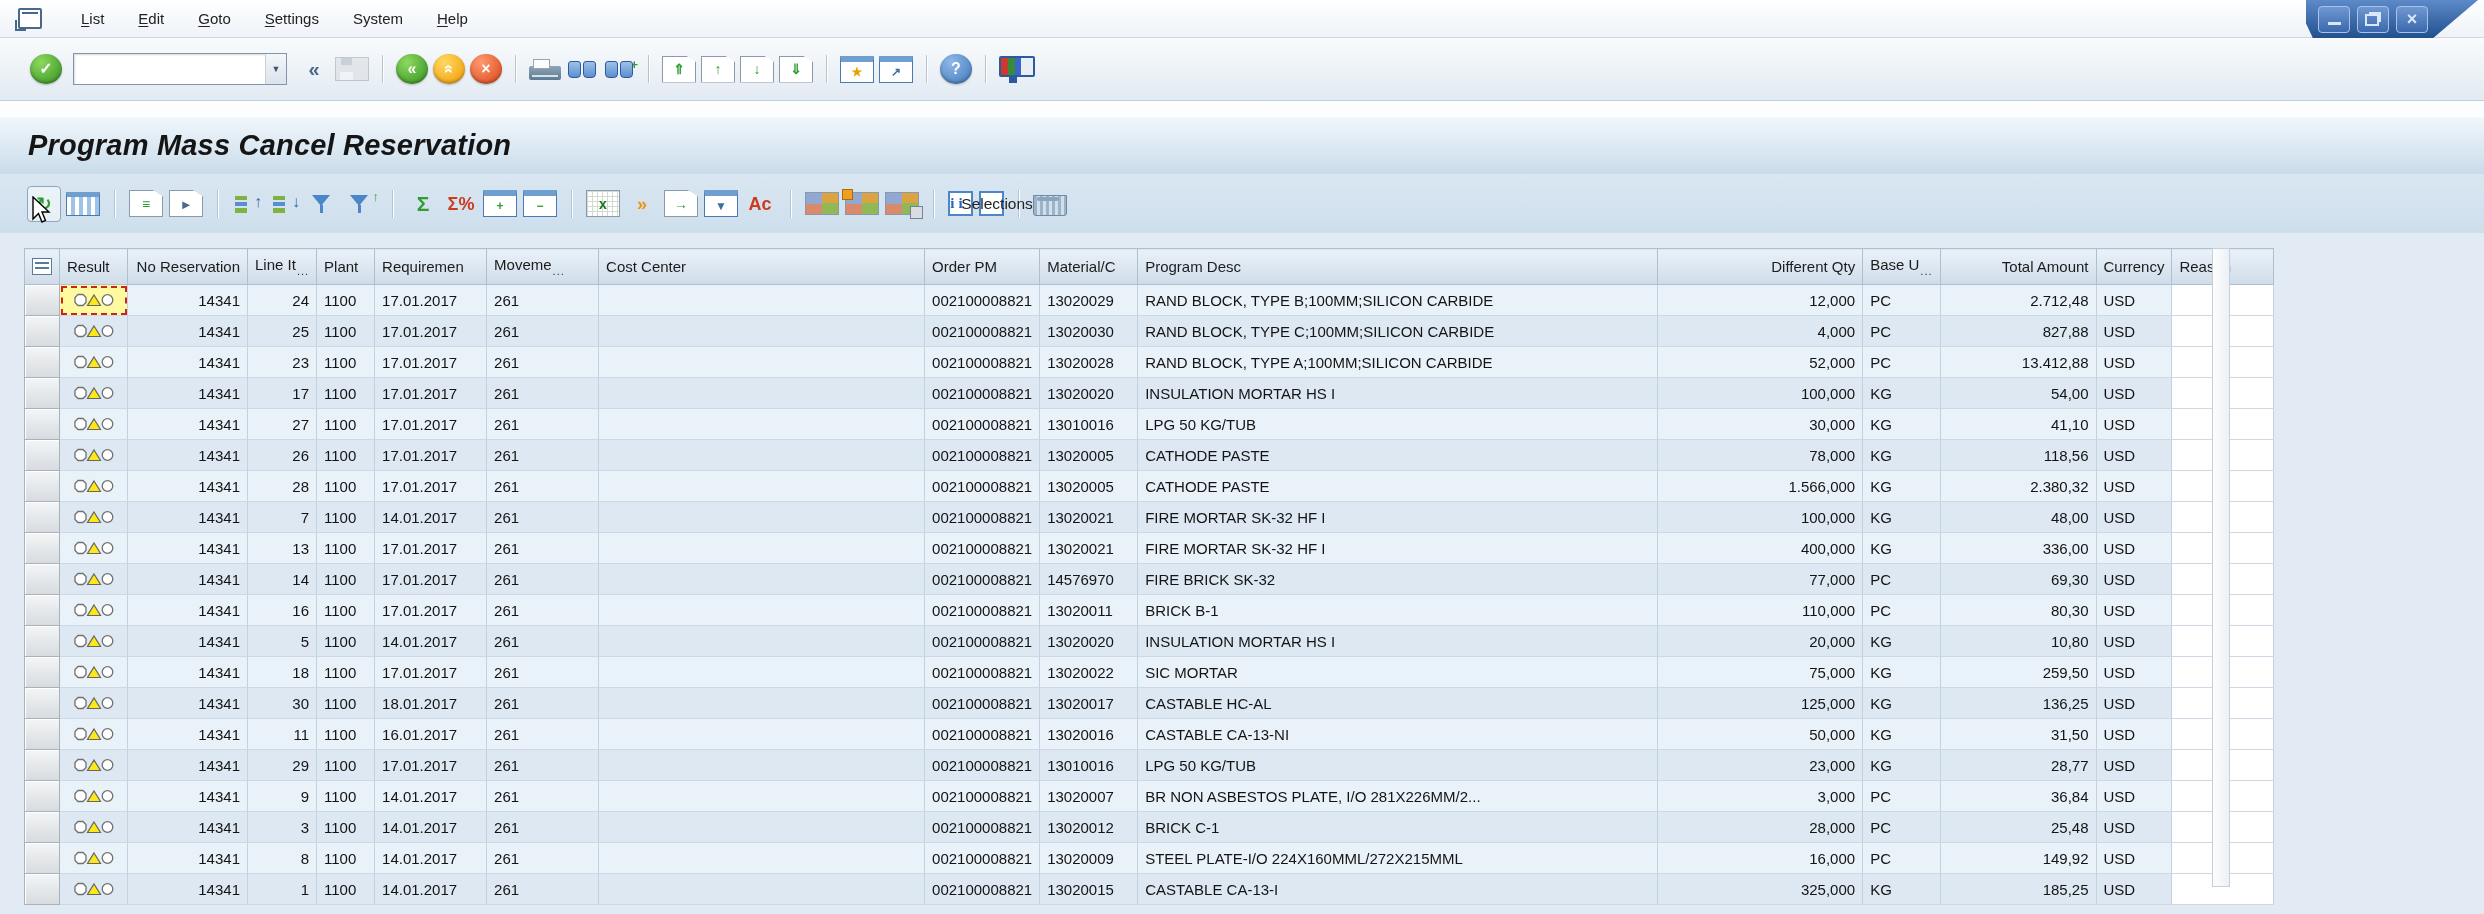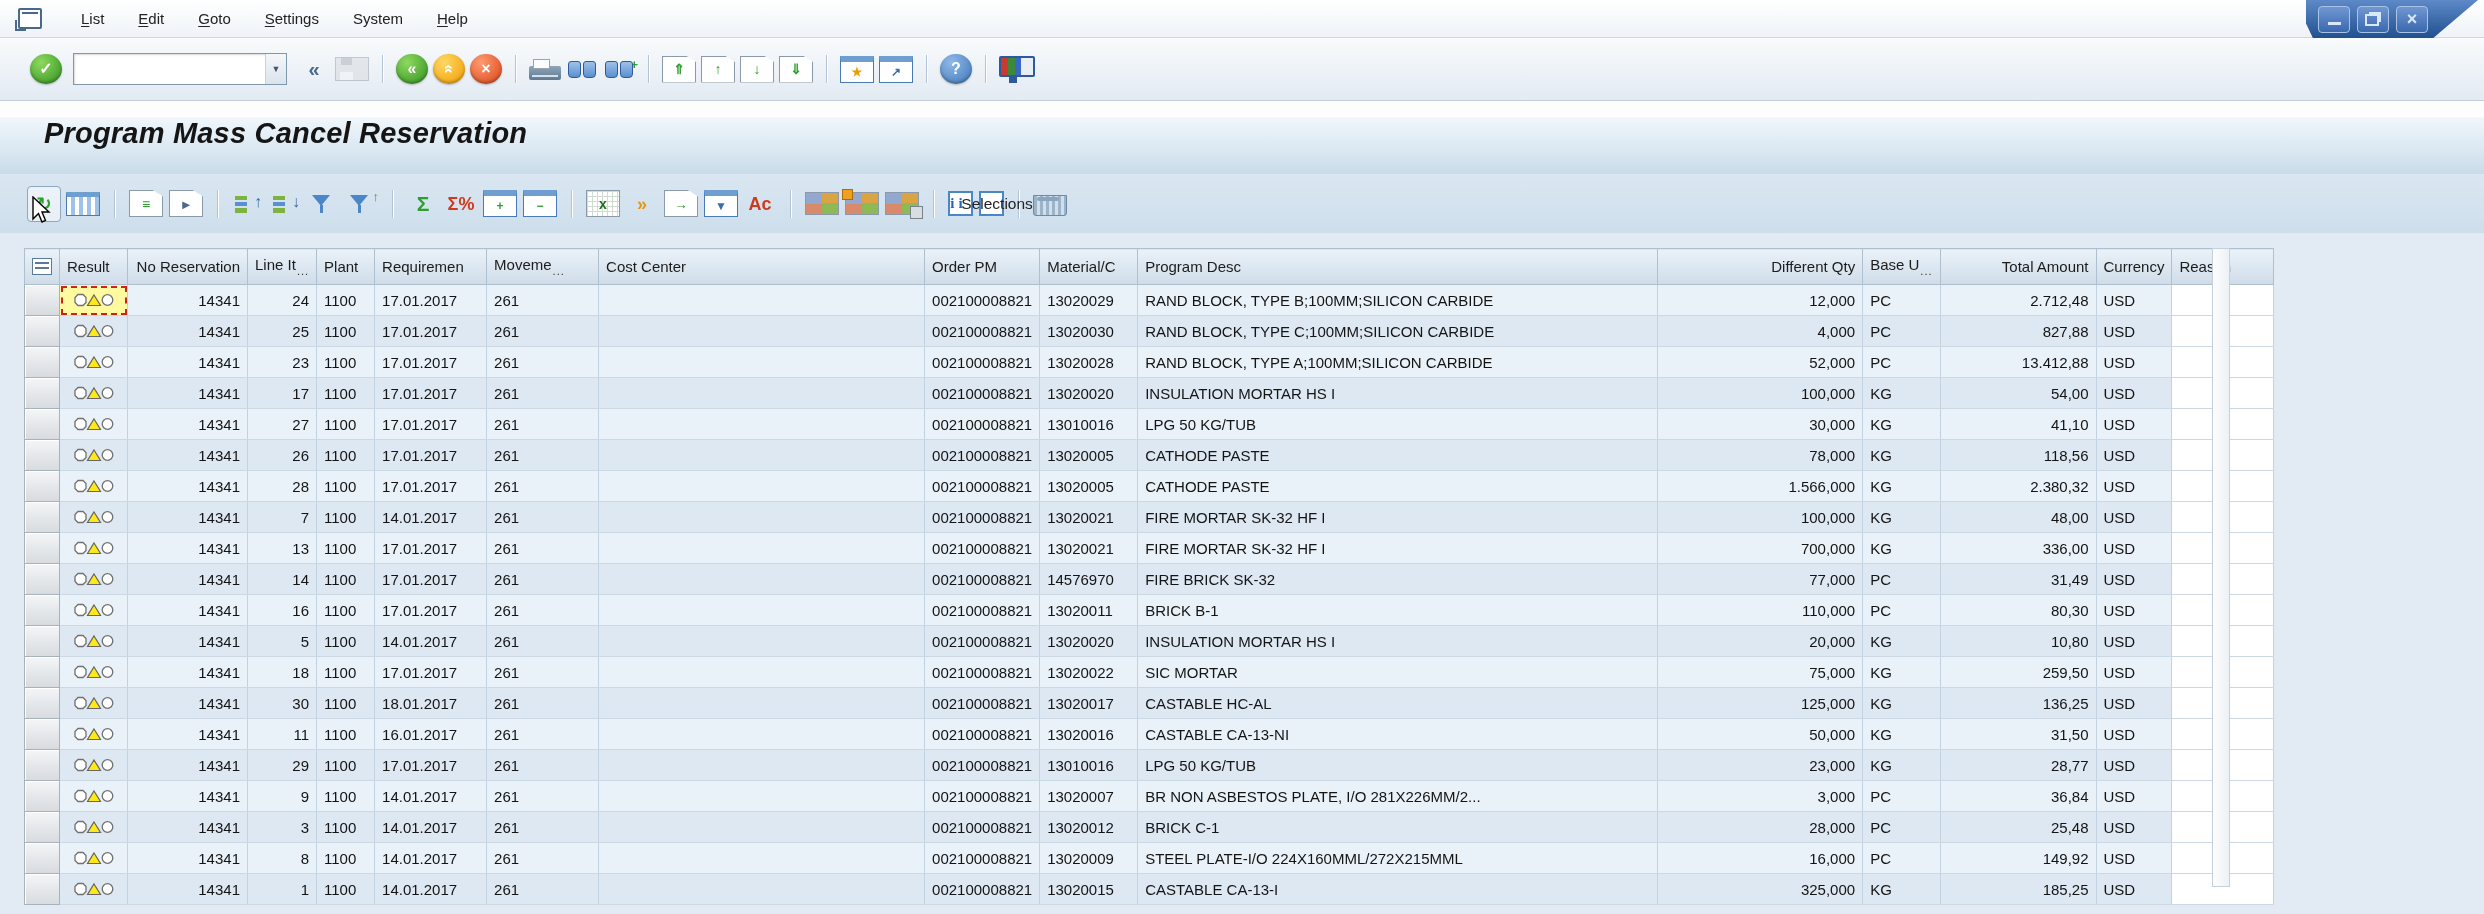--- a/index.html
+++ b/index.html
@@ -74,21 +74,21 @@
   .i-window .g{font-size:12px;font-weight:bold;}
 
   .i-monitor{width:26px;height:17px;border:2px solid #2d5a9e;border-radius:2px;margin-bottom:6px;
     background:linear-gradient(90deg,#c93b2e 0 7px,#3a8a3a 7px 14px,#3a66c9 14px 20px,#e8eef4 20px);position:relative;}
   .i-monitor::after{content:"";position:absolute;bottom:-8px;left:8px;width:8px;height:6px;background:#2d5a9e;}
 
   
   #gap-strip{position:absolute;top:101px;left:0;right:0;height:15px;background:#fdfdfe;}
   #title-bar{position:absolute;top:116px;left:0;right:0;height:57px;
     background:linear-gradient(#f1f7fc,#c9dcea);border-top:1px solid #fff;border-bottom:1px solid #a9c0d3;
-    display:flex;padding-left:44px;}
+    display:flex;align-items:center;padding-left:28px;}
   #page-title{font-size:29px;font-weight:bold;font-style:italic;color:#151515;letter-spacing:.2px;}
 
   
   #app-toolbar{position:absolute;top:174px;left:0;right:0;height:59px;
     background:linear-gradient(#dae7f2,#cddeeb);border-bottom:1px solid #b2c4d4;
     display:flex;align-items:center;padding-left:28px;gap:6px;}
   .i-box{font-weight:bold;font-size:18px;color:#3a6ea5;}
   .i-columns{width:23px;height:18px;background:repeating-linear-gradient(90deg,#fff 0 4px,#9ec2e8 4px 8px);
     border:1px solid #4a7ab5;border-top:5px solid #6f9fd0;}
   .i-sort{width:30px;height:24px;}
@@ -577,21 +577,21 @@
             </td>
             <td class="al-r">14341</td>
             <td class="al-r">13</td>
             <td>1100</td>
             <td>17.01.2017</td>
             <td>261</td>
             <td></td>
             <td>002100008821</td>
             <td>13020021</td>
             <td>FIRE MORTAR SK-32 HF I</td>
-            <td class="al-r">700,000</td>
+            <td class="al-r">400,000</td>
             <td>KG</td>
             <td class="al-r">336,00</td>
             <td>USD</td>
             <td class="editable"></td>
           </tr>
           <tr class="even">
             <td class="selcell">
               <div class="selbtn"></div>
             </td>
             <td class="al-c">
@@ -607,21 +607,21 @@
             <td class="al-r">14</td>
             <td>1100</td>
             <td>17.01.2017</td>
             <td>261</td>
             <td></td>
             <td>002100008821</td>
             <td>14576970</td>
             <td>FIRE BRICK SK-32</td>
             <td class="al-r">77,000</td>
             <td>PC</td>
-            <td class="al-r">31,49</td>
+            <td class="al-r">69,30</td>
             <td>USD</td>
             <td class="editable"></td>
           </tr>
           <tr class="odd">
             <td class="selcell">
               <div class="selbtn"></div>
             </td>
             <td class="al-c">
               <div class="status-wrap">
                 <svg width="40" height="14" viewBox="0 0 40 14">

